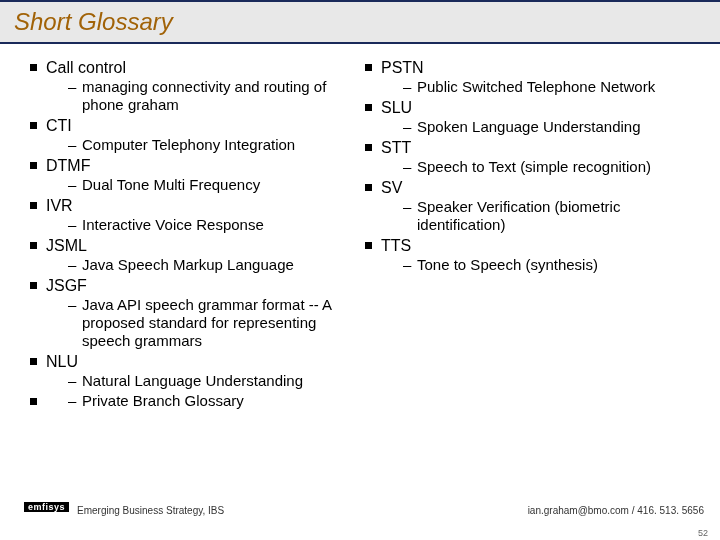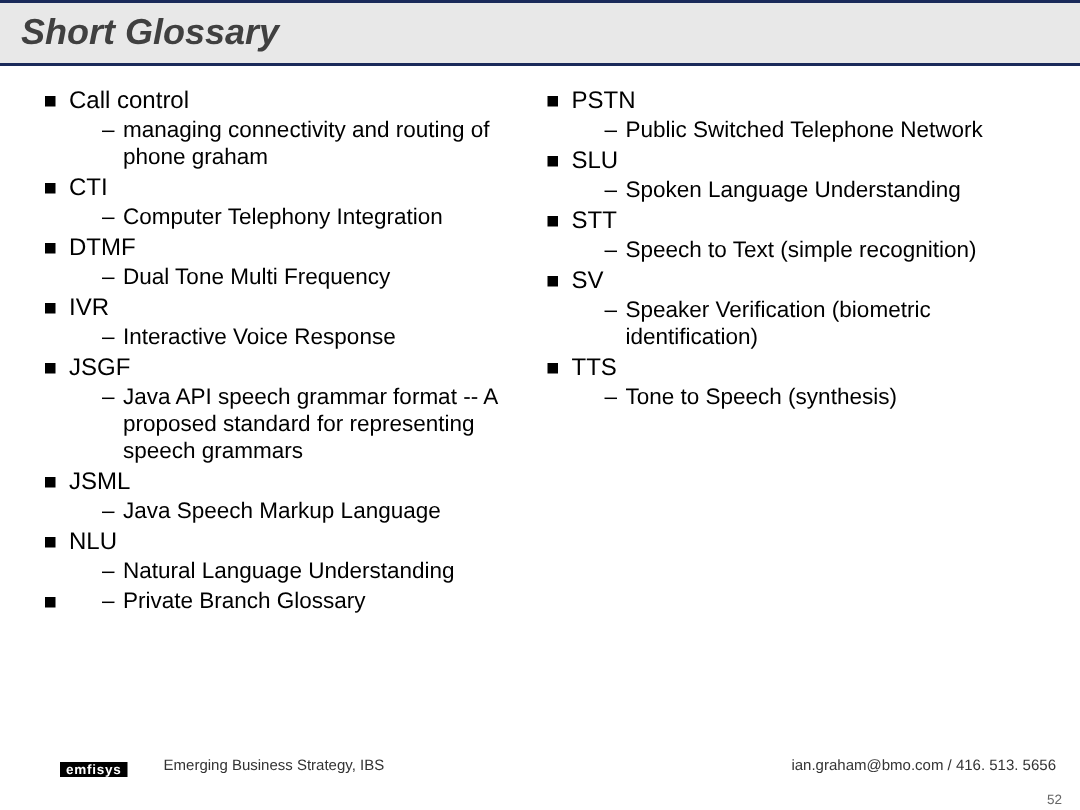--- a/index.html
+++ b/index.html
@@ -15,23 +15,23 @@
   }
   .title-bar {
     background: #e8e8e8;
     border-top: 2px solid #1a2a5a;
     border-bottom: 2px solid #1a2a5a;
     padding: 6px 14px;
     box-sizing: border-box;
   }
   .title {
     font-size: 24px;
-    font-weight: bold;
+    font-weight: normal;
     font-style: italic;
-    color: #404040;
+    color: #a16207;
   }
   .content {
     display: flex;
     padding: 14px 20px 0 30px;
     box-sizing: border-box;
   }
   .col {
     flex: 1;
     min-width: 0;
   }
@@ -82,23 +82,24 @@
     left: 0;
     right: 0;
     height: 24px;
     padding: 0 16px 0 24px;
     box-sizing: border-box;
     display: flex;
     align-items: center;
   }
   .logo {
     display: inline-flex;
-    align-items: flex-end;
+    align-items: flex-start;
     height: 16px;
-    margin-right: 24px;
+    margin-right: 8px;
+    flex-direction: column;
   }
   .logo-red {
     width: 16px;
     background: #cc2020;
   }
   .logo-text {
     background: #000;
     color: #fff;
     font-size: 9px;
     font-weight: bold;
@@ -153,29 +154,29 @@
             <li>Dual Tone Multi Frequency</li>
           </ul>
         </li>
         <li>
           <div class="term">IVR</div>
           <ul class="defs">
             <li>Interactive Voice Response</li>
           </ul>
         </li>
         <li>
+          <div class="term">JSML</div>
+          <ul class="defs">
+            <li>Java Speech Markup Language</li>
+          </ul>
+        </li>
+        <li>
           <div class="term">JSGF</div>
           <ul class="defs">
             <li>Java API speech grammar format -- A proposed standard for representing speech grammars</li>
-          </ul>
-        </li>
-        <li>
-          <div class="term">JSML</div>
-          <ul class="defs">
-            <li>Java Speech Markup Language</li>
           </ul>
         </li>
         <li>
           <div class="term">NLU</div>
           <ul class="defs">
             <li>Natural Language Understanding</li>
           </ul>
         </li>
         <li>
           <ul class="defs">

